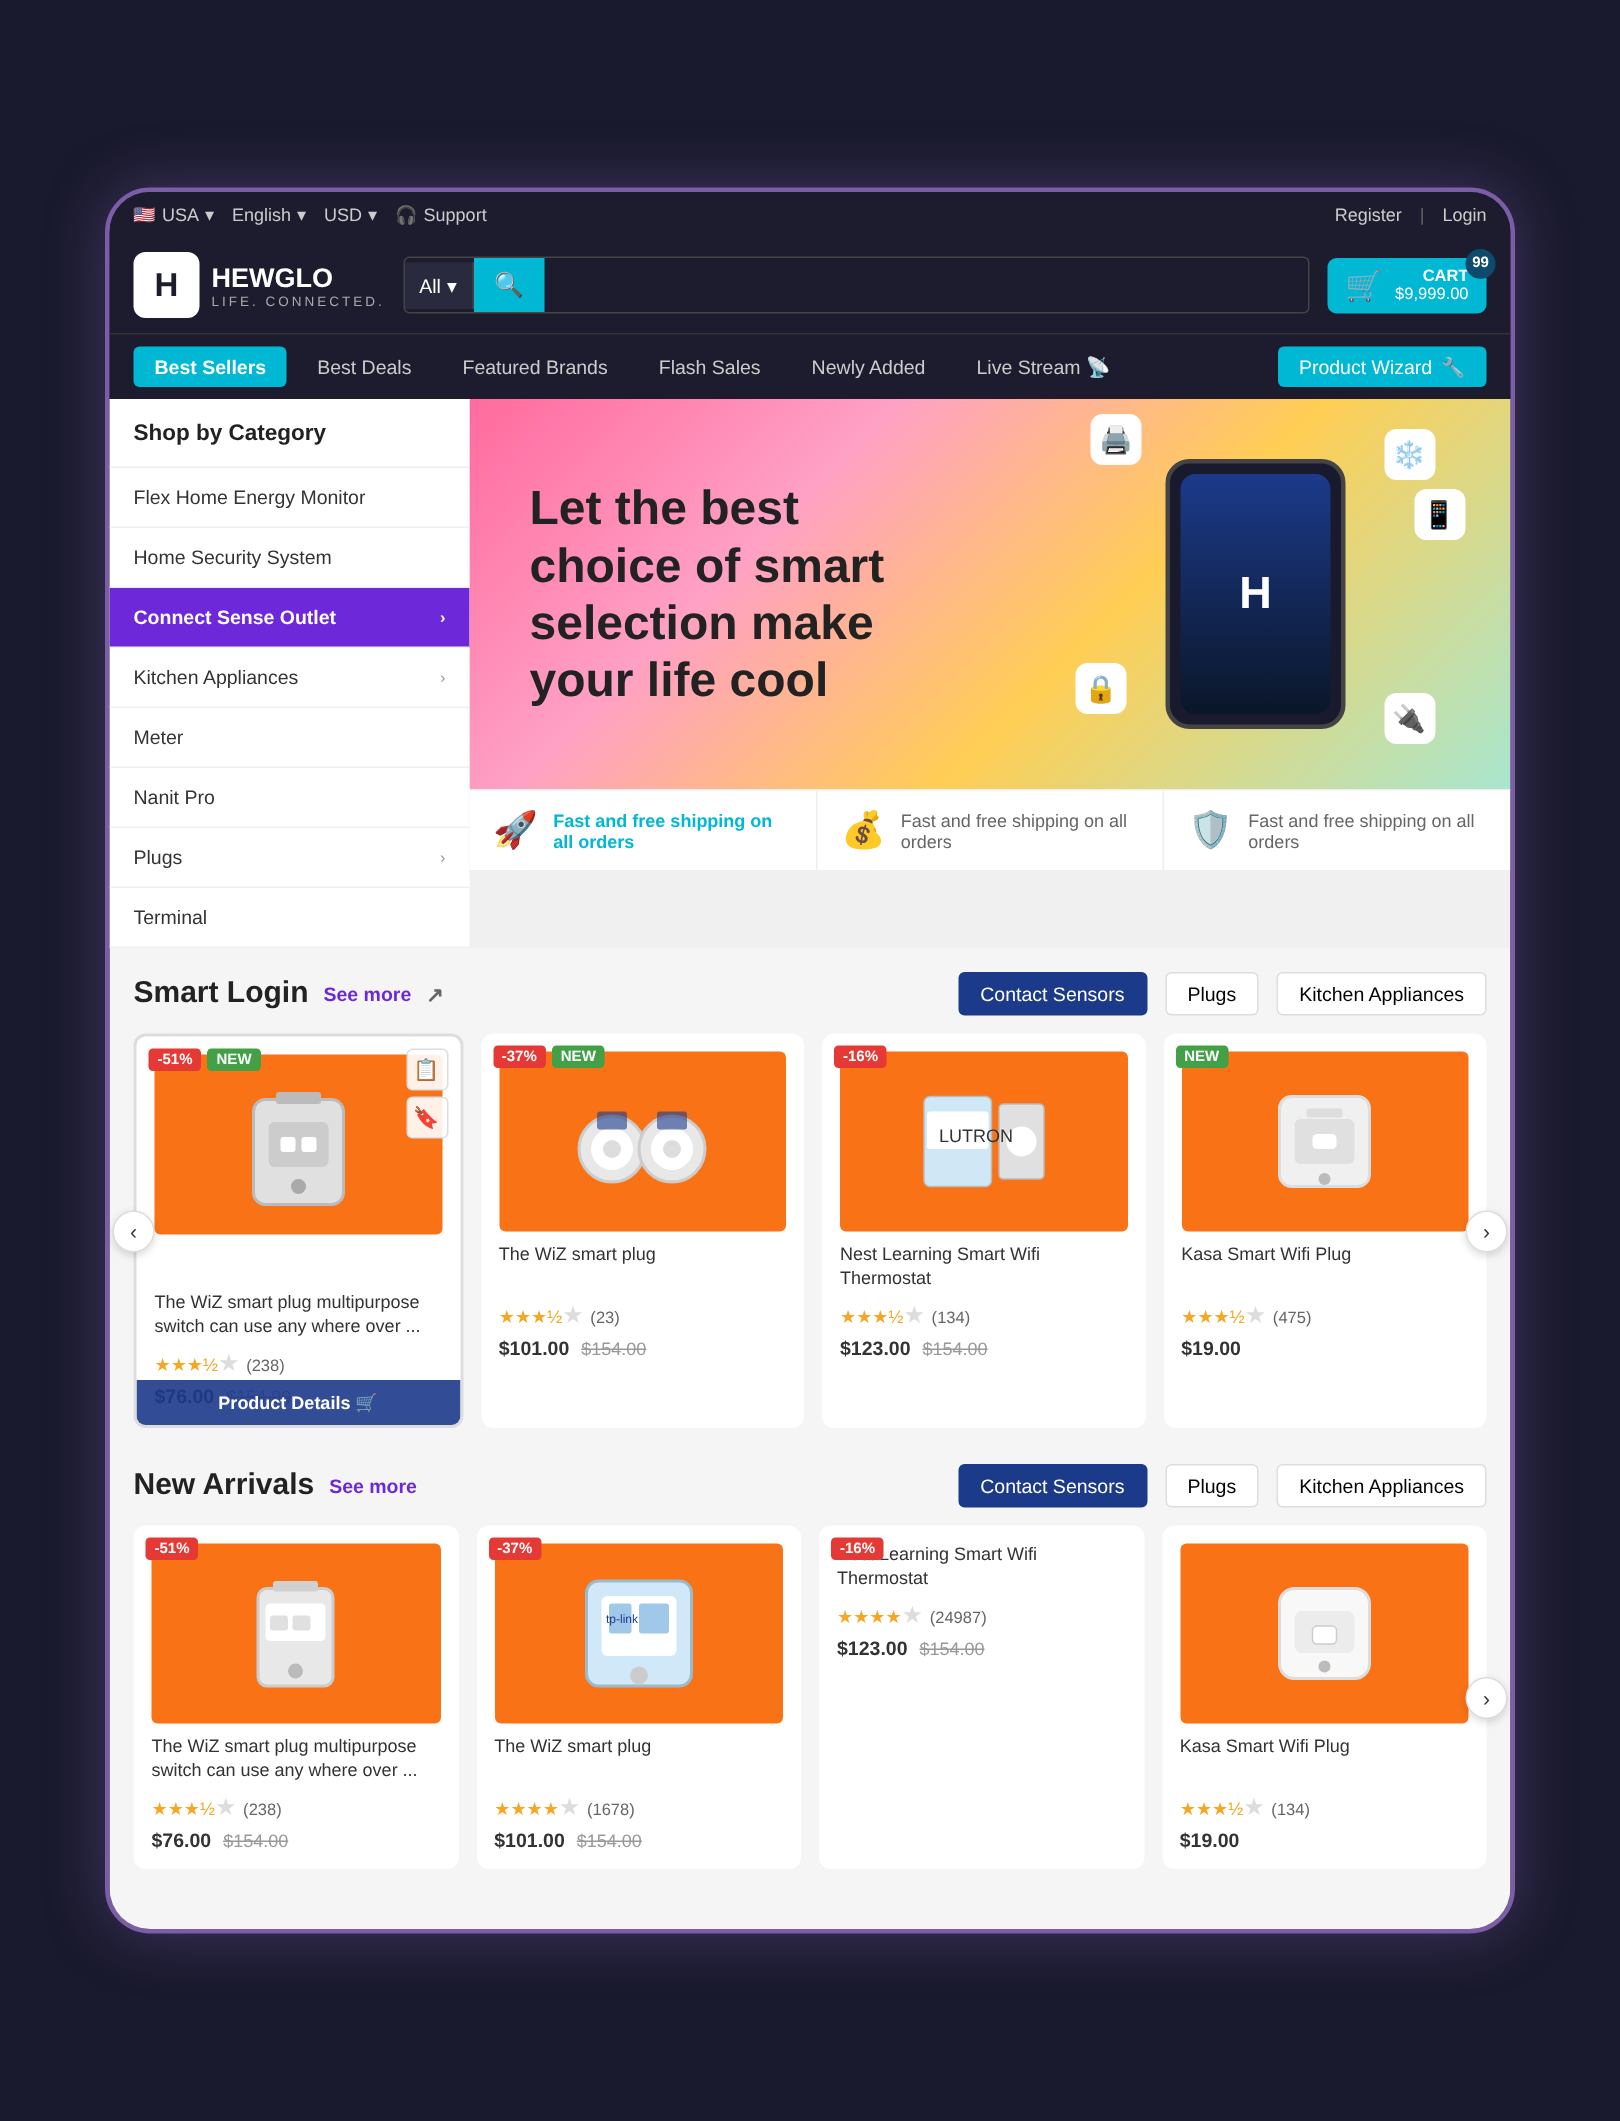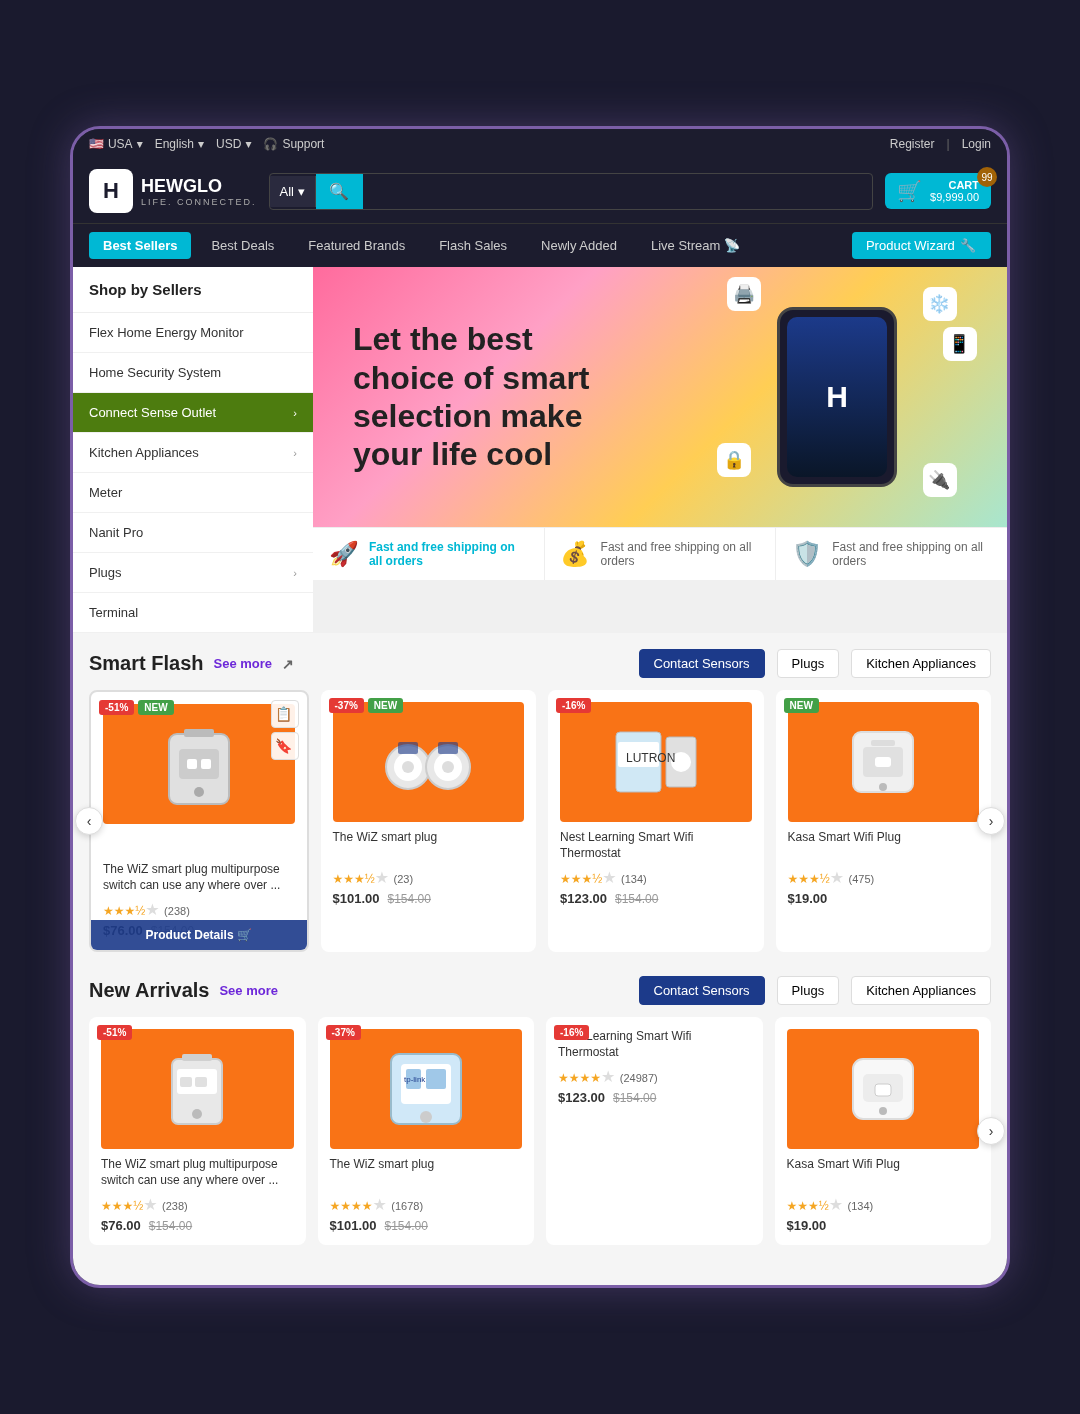--- a/index.html
+++ b/index.html
@@ -94,26 +94,26 @@
       border-radius: 6px;
       padding: 6px 12px;
       display: flex;
       align-items: center;
       gap: 8px;
       cursor: pointer;
       color: white;
       position: relative;
     }
     .cart-badge {
-      background: #a16207;
+      background: #0c4a6e;
       color: white;
       border-radius: 50%;
       width: 20px; height: 20px;
       display: flex; align-items: center; justify-content: center;
-      font-size: 10px; font-weight: normal;
+      font-size: 10px; font-weight: bold;
       position: absolute;
       top: -6px; right: -6px;
     }
     .cart-info { text-align: right; }
     .cart-label { font-size: 11px; font-weight: bold; }
     .cart-amount { font-size: 11px; }
     .nav-bar {
       background: #1c1c2e;
       padding: 8px 16px;
       display: flex;
@@ -165,22 +165,23 @@
       padding: 12px 16px;
       font-size: 13px;
       color: #333;
       cursor: pointer;
       display: flex;
       align-items: center;
       justify-content: space-between;
       border-bottom: 1px solid #f0f0f0;
     }
     .sidebar-item.active {
-      background: #4d7c0f;
-      color: white;
+      background: #6d28d9;
+      color: white;
+      font-weight: bold;
     }
     .sidebar-item.active .chevron { color: white; }
     .chevron { font-size: 11px; color: #999; }
     .hero-banner {
       background: linear-gradient(135deg, #ff6b9d 0%, #ffa0c5 30%, #ffce54 60%, #a8e6cf 100%);
       padding: 30px 30px 30px 40px;
       min-height: 240px;
       display: flex;
       align-items: center;
       justify-content: space-between;
@@ -480,21 +481,21 @@
     </div>
     <div class="nav-wizard">
       <span>Product Wizard</span>
       <span>🔧</span>
     </div>
   </div>
 
   <div class="main-content">
 
     <div class="sidebar">
-      <div class="sidebar-title">Shop by Sellers</div>
+      <div class="sidebar-title">Shop by Category</div>
 
       <div class="sidebar-item">
         <span>Flex Home Energy Monitor</span>
       </div>
       <div class="sidebar-item">
         <span>Home Security System</span>
       </div>
       <div class="sidebar-item active">
         <span>Connect Sense Outlet</span>
         <span class="chevron">›</span>
@@ -557,21 +558,21 @@
           <div>Fast and free shipping on all orders</div>
         </div>
       </div>
     </div>
   </div>
 
   <div class="page-content">
 
     <div class="section-header">
       <div class="section-title">
-        <span>Smart Flash</span>
+        <span>Smart Login</span>
         <a class="see-more">See more</a>
         <span style="font-size:14px; color:#666;">↗</span>
       </div>
       <div class="tab-group">
         <div class="tab active">
           <span>Contact Sensors</span>
         </div>
         <div class="tab">
           <span>Plugs</span>
         </div>

